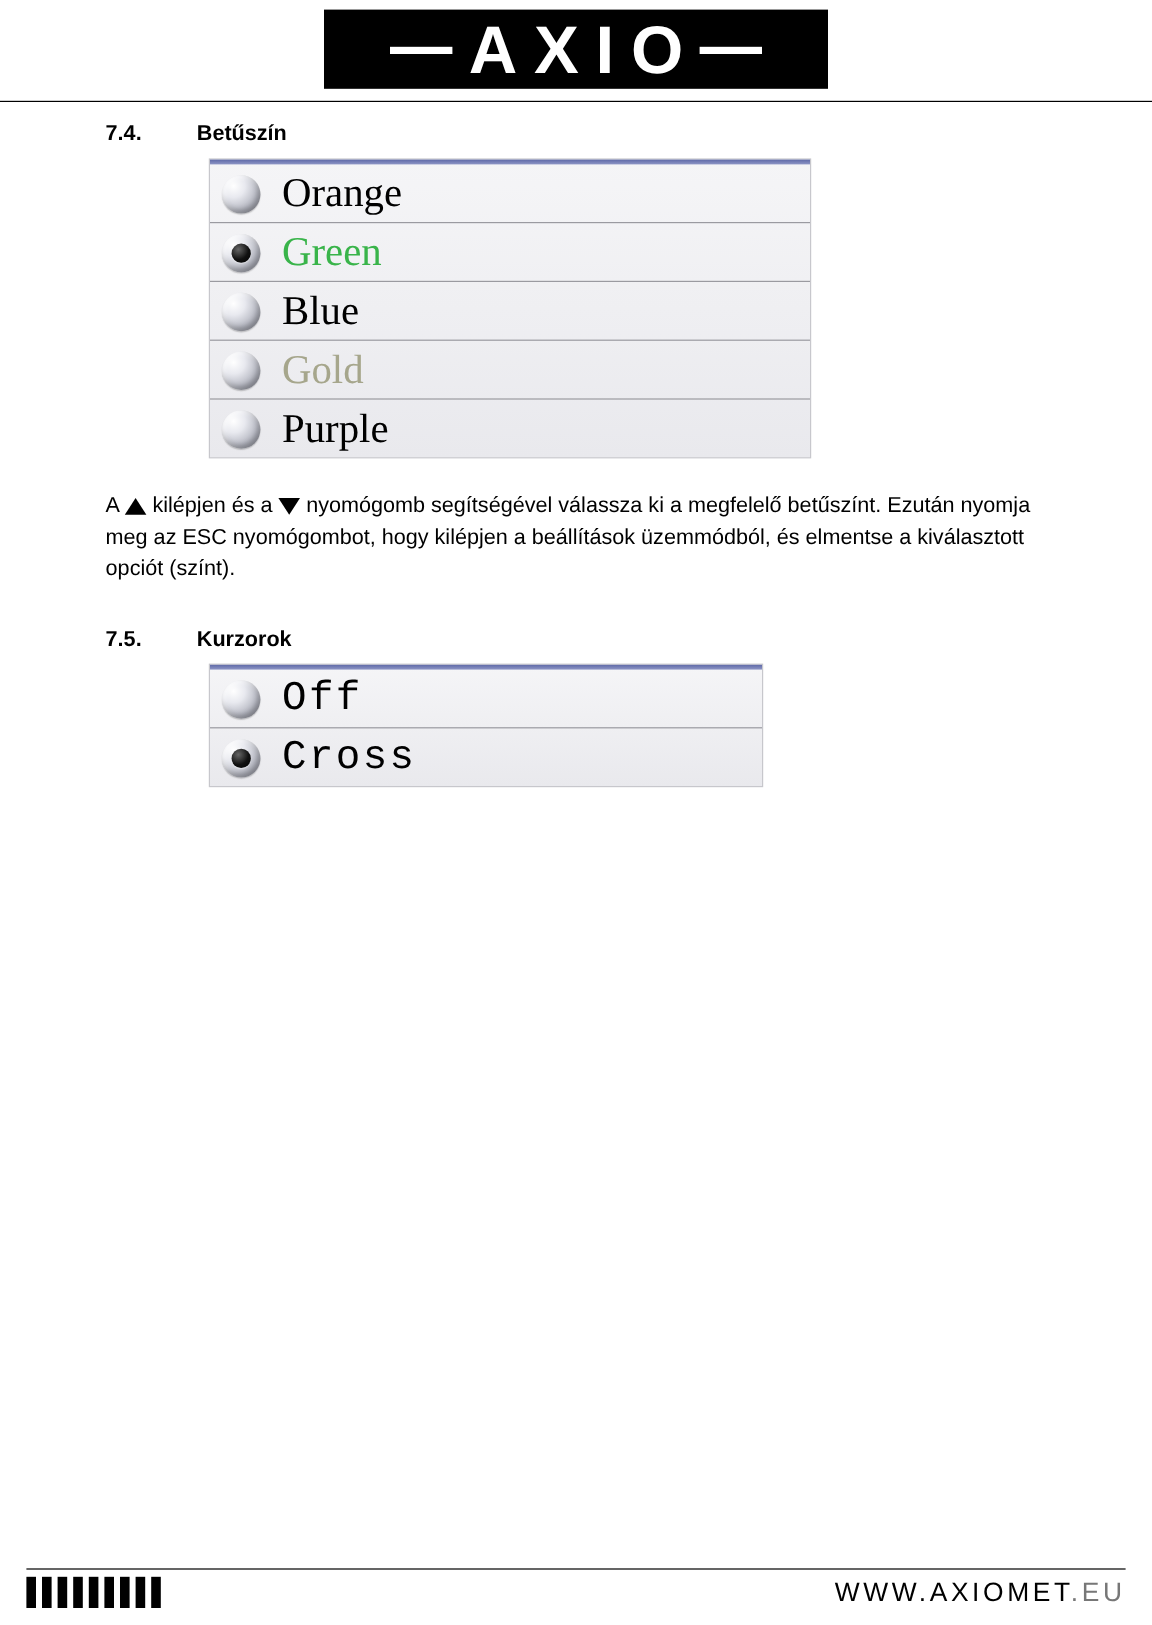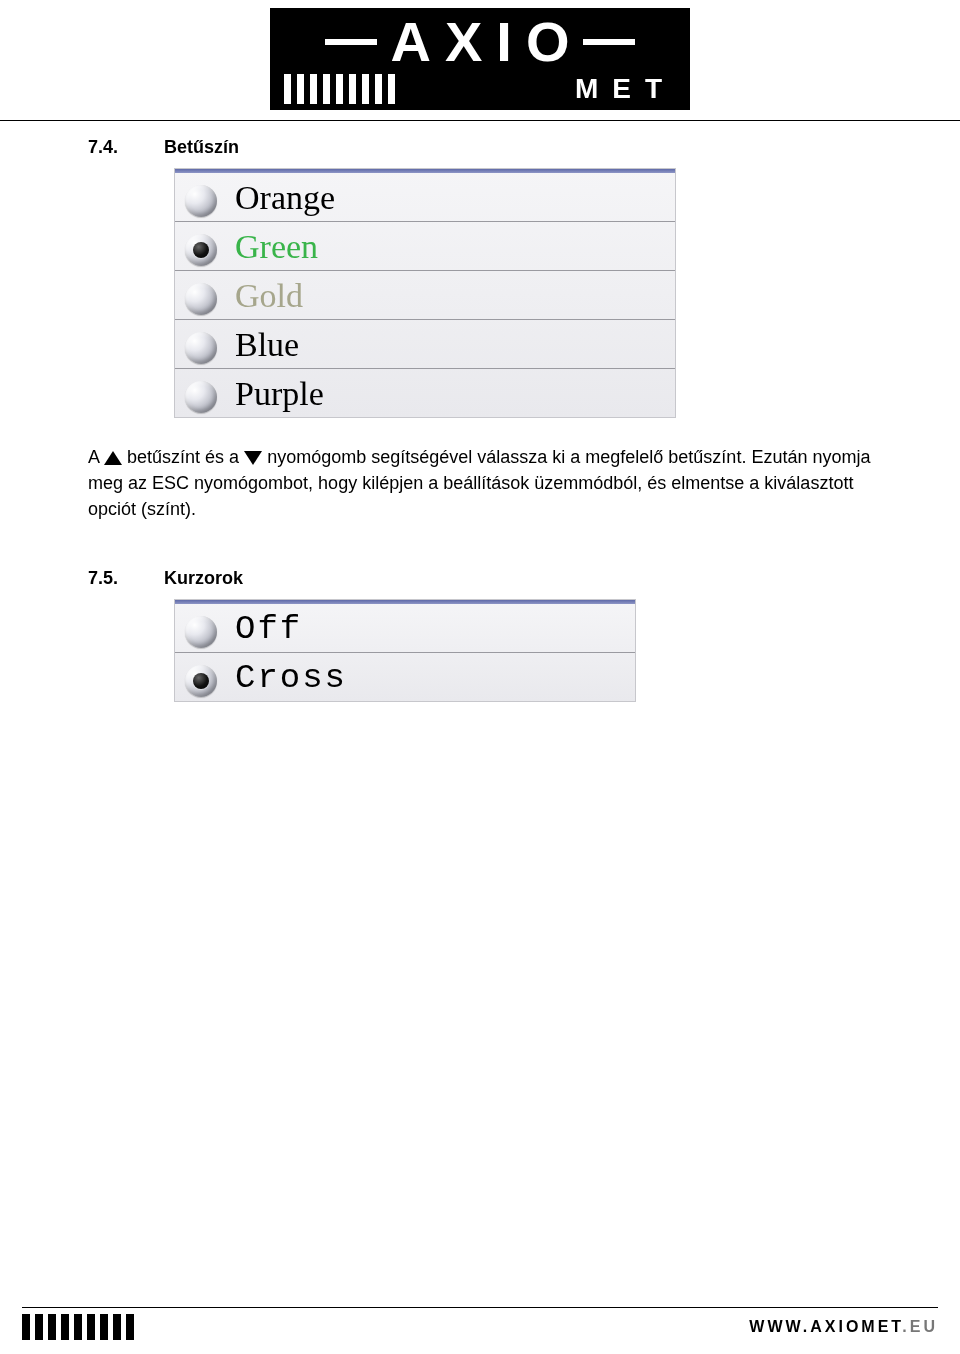--- a/index.html
+++ b/index.html
@@ -94,21 +94,21 @@
     width: 500px;
     background: linear-gradient(#f5f5f7, #e9e9ed);
     border: 1px solid #c7c7cc;
   }
   .panel .toprule {
     height: 4px;
     background: linear-gradient(#5f6aa8, #8e96c6);
   }
   .prow {
     display: flex;
-    align-items: flex-end;
+    align-items: center;
     gap: 18px;
     padding: 6px 10px 4px 10px;
     border-bottom: 1px solid #9a9aa0;
   }
   .prow:last-child { border-bottom: none; }
   .radio {
     width: 32px;
     height: 32px;
     border-radius: 50%;
     background: radial-gradient(circle at 30% 28%, #ffffff 0%, #e8e9ef 30%, #b5b7c1 65%, #8d8f9c 100%);
@@ -149,21 +149,21 @@
     border-left: 9px solid transparent;
     border-right: 9px solid transparent;
     border-bottom: 14px solid #000;
   }
   .tri-down {
     border-left: 9px solid transparent;
     border-right: 9px solid transparent;
     border-top: 14px solid #000;
   }
   
-  .sec2 { margin-top: 46px; }
+  .sec2 { margin-top: 36px; }
   .panel2 { margin-left: 86px; width: 460px; }
   
   .footer {
     position: absolute;
     left: 0; right: 0; bottom: 14px;
     padding: 0 22px;
   }
   .footer-rule {
     border: none;
     border-top: 1px solid #000;
@@ -176,56 +176,42 @@
   }
   .f-stripes {
     display: flex;
     gap: 5px;
   }
   .f-stripe {
     width: 8px; height: 26px; background: #000;
   }
   .url {
     font-family: Verdana, Geneva, sans-serif;
-    font-weight: 700;
+    font-weight: 400;
     letter-spacing: 3px;
-    font-size: 16px;
+    font-size: 22px;
   }
   .url .dom { letter-spacing: 3px; }
   .url .tld { color: #777; letter-spacing: 3px; }
 </style>
 </head>
 <body>
 
 <div class="page">
 
   <div class="logo-wrap">
     <div class="logo">
       <div class="logo-top">
         <span class="logo-bar"></span>
         <span class="logo-letter">A</span>
         <span class="logo-letter">X</span>
         <span class="logo-letter">I</span>
         <span class="logo-letter">O</span>
         <span class="logo-bar"></span>
       </div>
-      <div class="logo-bottom">
-        <span class="stripes">
-          <span class="stripe"></span>
-            <span class="stripe"></span>
-            <span class="stripe"></span>
-          <span class="stripe"></span>
-            <span class="stripe"></span>
-            <span class="stripe"></span>
-          <span class="stripe"></span>
-            <span class="stripe"></span>
-            <span class="stripe"></span>
-        </span>
-        <span class="met">MET</span>
-      </div>
     </div>
   </div>
 
   <hr class="hr-full">
 
   <div class="content">
 
     <div class="sec-head">
       <span class="num">7.4.</span>
       <span>Betűszín</span>
@@ -237,36 +223,36 @@
       <div class="prow">
         <span class="radio"></span>
         <span class="opt-label">Orange</span>
       </div>
       <div class="prow">
         <span class="radio selected"></span>
         <span class="opt-label lbl-green">Green</span>
       </div>
       <div class="prow">
         <span class="radio"></span>
+        <span class="opt-label">Blue</span>
+      </div>
+      <div class="prow">
+        <span class="radio"></span>
         <span class="opt-label lbl-gold">Gold</span>
-      </div>
-      <div class="prow">
-        <span class="radio"></span>
-        <span class="opt-label">Blue</span>
       </div>
       <div class="prow">
         <span class="radio"></span>
         <span class="opt-label">Purple</span>
       </div>
     </div>
 
     <p class="para">
       <span>A </span>
       <span class="tri tri-up"></span>
-      <span> betűszínt és a </span>
+      <span> kilépjen és a </span>
       <span class="tri tri-down"></span>
       <span> nyomógomb segítségével válassza ki a megfelelő betűszínt. Ezután nyomja meg az ESC nyomógombot, hogy kilépjen a beállítások üzemmódból, és elmentse a kiválasztott opciót (színt).</span>
     </p>
 
     <div class="sec-head sec2">
       <span class="num">7.5.</span>
       <span>Kurzorok</span>
     </div>
 
     <div class="panel panel2">

